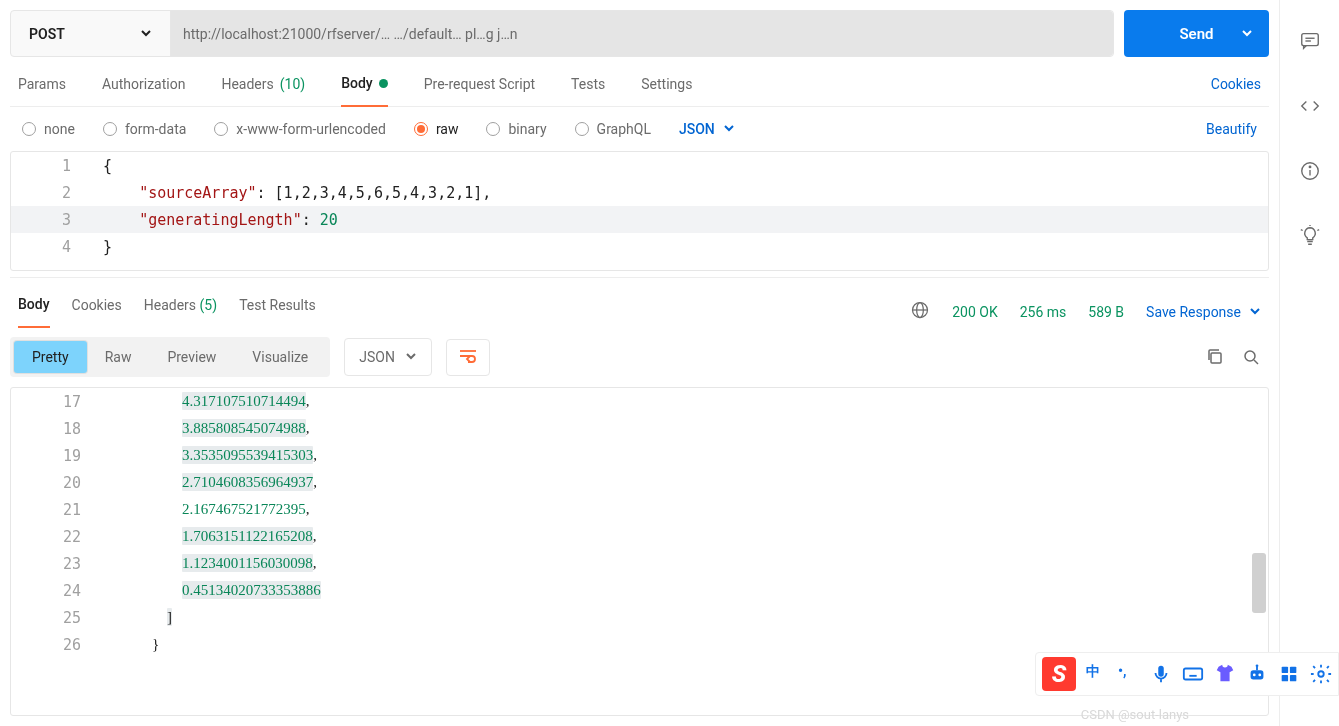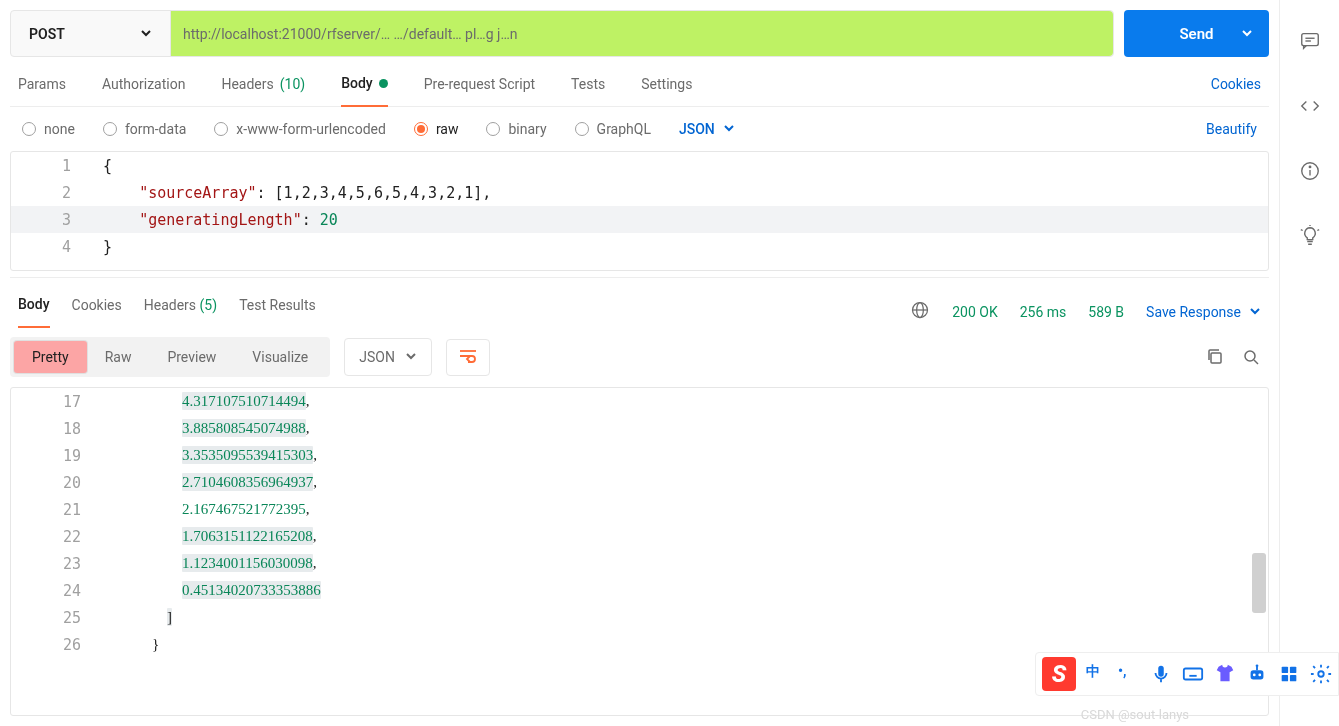--- a/index.html
+++ b/index.html
@@ -5,21 +5,21 @@
 * { box-sizing: border-box; margin: 0; padding: 0; }
 body { font-family: -apple-system, BlinkMacSystemFont, "Segoe UI", Roboto, sans-serif; font-size: 14px; color: #212121; background: #fff; display: flex; height: 726px; width: 1339px; overflow: hidden; }
 .main { flex: 1; display: flex; flex-direction: column; padding: 10px; min-width: 0; }
 .rightbar { width: 60px; border-left: 1px solid #ededed; display: flex; flex-direction: column; align-items: center; padding-top: 30px; gap: 40px; color: #6b6b6b; }
 .rightbar svg { width: 22px; height: 22px; stroke: #6b6b6b; fill: none; stroke-width: 1.5; }
 
 
 .urlrow { display: flex; gap: 10px; align-items: stretch; height: 47px; }
 .method-url { flex: 1; display: flex; border: 1px solid #e6e6e6; background: #f9f9f9; border-radius: 4px; }
 .method { width: 160px; display: flex; align-items: center; justify-content: space-between; padding: 0 18px; border-right: 1px solid #e6e6e6; font-weight: 600; color: #212121; cursor: pointer; }
-.url { flex: 1; display: flex; align-items: center; padding: 0 12px; color: #6b6b6b; background: #bef264; border-radius: 0 4px 4px 0; overflow: hidden; white-space: nowrap; }
+.url { flex: 1; display: flex; align-items: center; padding: 0 12px; color: #6b6b6b; background: #e5e5e5; border-radius: 0 4px 4px 0; overflow: hidden; white-space: nowrap; }
 .sendbtn { width: 145px; background: #097bed; color: #fff; border-radius: 4px; display: flex; align-items: center; justify-content: center; font-weight: 600; font-size: 15px; cursor: pointer; position: relative; }
 .sendbtn .chev { position: absolute; right: 16px; }
 
 
 .reqtabs { display: flex; align-items: center; gap: 36px; padding: 18px 8px 0; border-bottom: 1px solid #ededed; }
 .reqtab { padding-bottom: 14px; color: #6b6b6b; cursor: pointer; display: flex; align-items: center; gap: 6px; }
 .reqtab.active { color: #212121; border-bottom: 2px solid #ff6c37; margin-bottom: -1px; font-weight: 500; }
 .cnt { color: #0a9360; }
 .dot-green { width: 9px; height: 9px; border-radius: 50%; background: #0a9360; display: inline-block; }
 .spacer { flex: 1; }
@@ -51,21 +51,21 @@
 .resptab.active { color: #212121; border-bottom: 2px solid #ff6c37; margin-bottom: -1px; font-weight: 500; }
 .status-ok { color: #0a9360; }
 .ms { color: #0a9360; }
 .by { color: #0a9360; }
 .save { color: #0265d2; display: flex; align-items: center; gap: 8px; cursor: pointer; }
 
 
 .resptool { display: flex; align-items: center; gap: 0; padding: 10px 0; }
 .viewtabs { display: flex; background: #f2f2f2; border-radius: 4px; padding: 4px; }
 .viewtab { padding: 8px 18px; color: #6b6b6b; cursor: pointer; border-radius: 3px; }
-.viewtab.active { background: #fca5a5; color: #212121; box-shadow: 0 0 0 1px #e0e0e0; }
+.viewtab.active { background: #7dd3fc; color: #212121; box-shadow: 0 0 0 1px #e0e0e0; }
 .fmtsel { margin-left: 14px; border: 1px solid #e6e6e6; border-radius: 4px; padding: 10px 14px; display: flex; align-items: center; gap: 10px; color: #6b6b6b; cursor: pointer; }
 .wrapbtn { margin-left: 14px; border: 1px solid #e6e6e6; border-radius: 4px; padding: 8px 12px; cursor: pointer; color: #ff6c37; }
 .iconbtn { width: 36px; height: 36px; display: flex; align-items: center; justify-content: center; cursor: pointer; color: #6b6b6b; }
 
 
 .respbody { flex: 1; border: 1px solid #e6e6e6; border-radius: 3px; font-family: "Consolas", "Menlo", monospace; font-size: 15px; overflow: hidden; position: relative; }
 .respbody .row { display: flex; height: 27px; align-items: center; }
 .respbody .ln { width: 90px; text-align: right; padding-right: 20px; color: #a0a0a0; flex-shrink: 0; }
 .respbody .fold { width: 36px; background: #f3f4f6; flex-shrink: 0; }
 .respbody .code { flex: 1; white-space: pre; position: relative; font-family: Liberation Serif, serif; }

